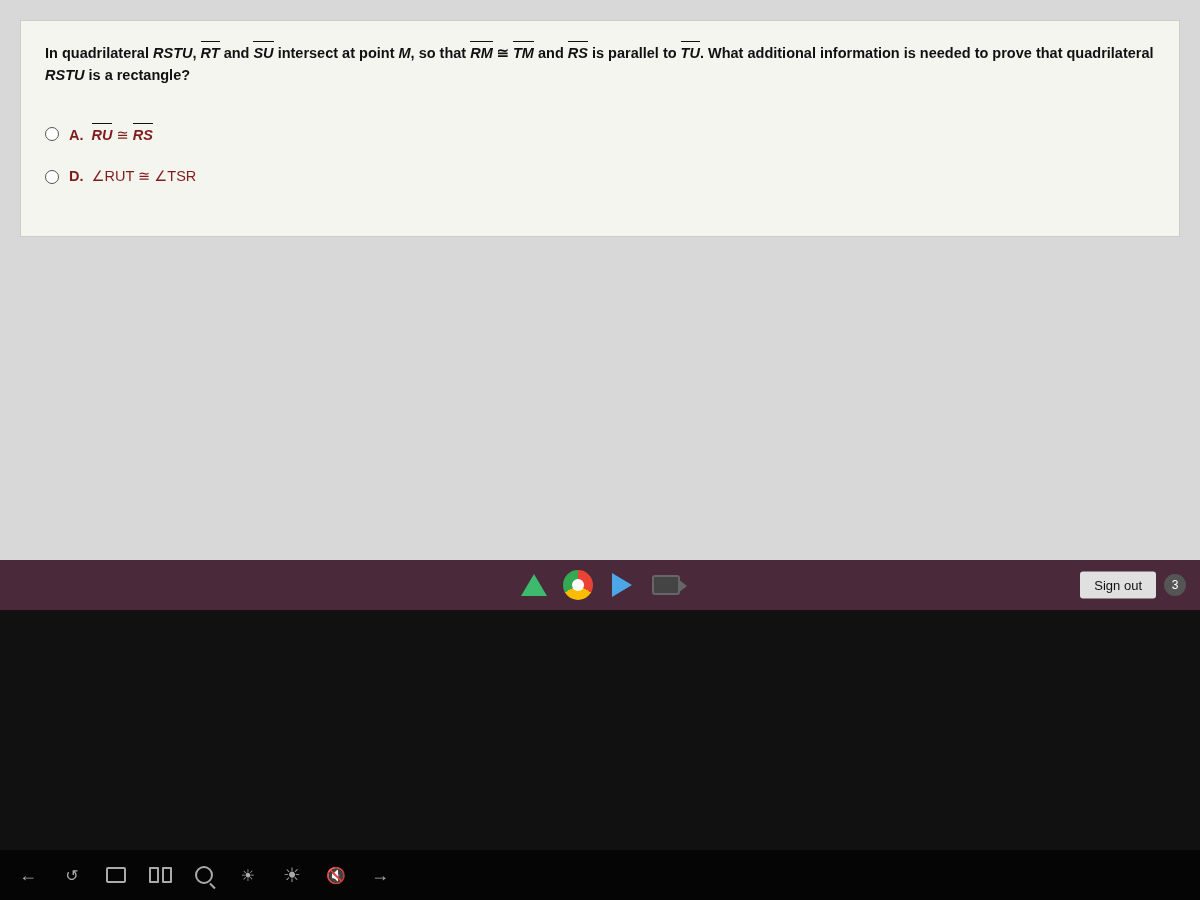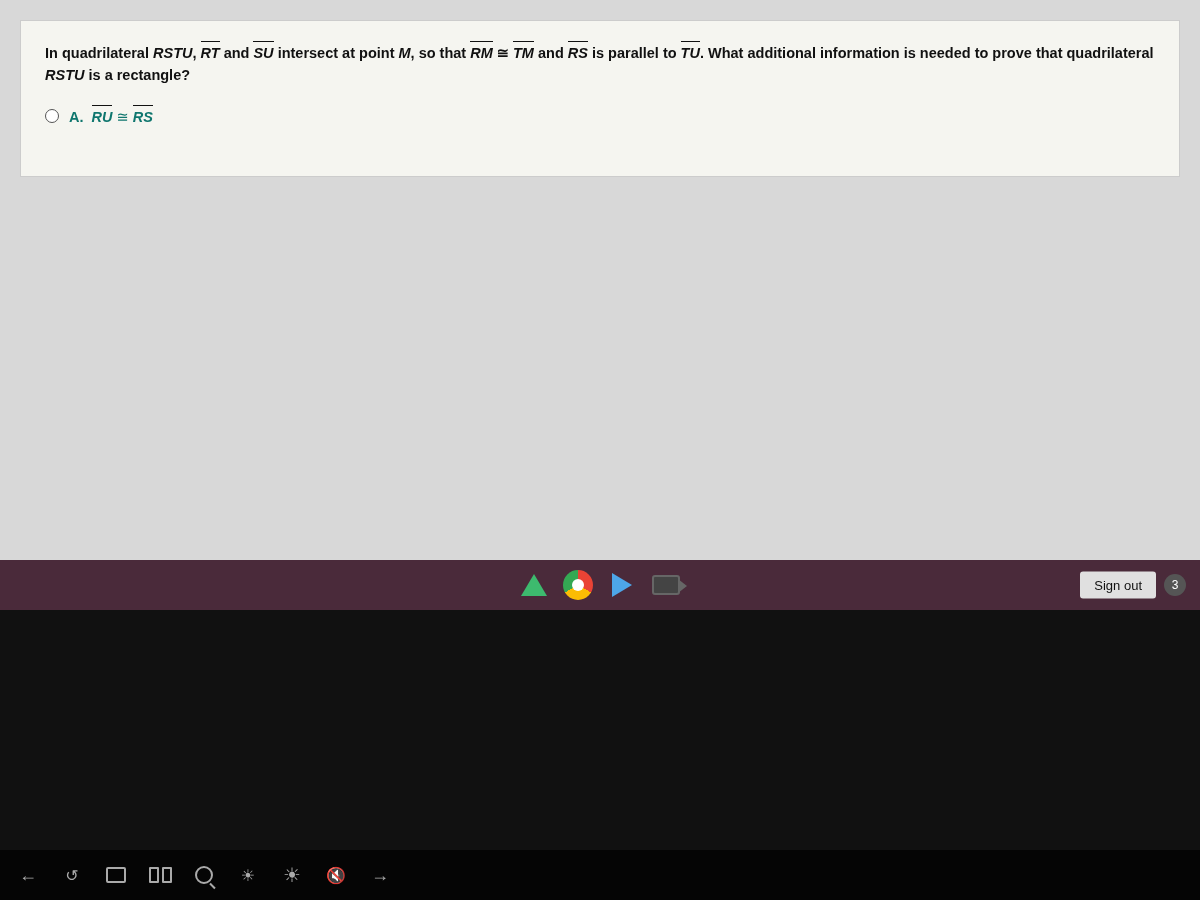--- a/index.html
+++ b/index.html
@@ -31,21 +31,21 @@
       background: #f5f5f0;
       border: 1px solid #ccc;
       padding: 20px 24px 28px 24px;
       font-size: 15px;
       color: #111;
       line-height: 1.5;
     }
 
     .question-text {
       font-weight: bold;
-      margin-bottom: 18px;
+      margin-bottom: 36px;
       font-size: 14.5px;
       line-height: 1.5;
     }
 
     .answer-option {
       display: flex;
       align-items: center;
       margin-bottom: 20px;
       font-size: 14.5px;
     }
@@ -55,21 +55,21 @@
       height: 14px;
       border-radius: 50%;
       border: 1.5px solid #555;
       margin-right: 10px;
       flex-shrink: 0;
       background: white;
     }
 
     .answer-label {
       font-weight: normal;
-      color: #0f766e;
+      color: #7f1d1d;
     }
 
     .answer-label .letter {
       font-weight: bold;
       margin-right: 4px;
     }
 
     
     .taskbar {
       position: absolute;
@@ -186,20 +186,27 @@
     <div class="answer-option">
       <div class="radio-circle"></div>
       <span class="answer-label">
         <span class="letter">A.</span>
         <span class="math-overline">RU</span> ≅ <span class="math-overline">RS</span>
       </span>
     </div>
 
 
 
+    <div class="answer-option">
+      <div class="radio-circle"></div>
+      <span class="answer-label">
+        <span class="letter">D.</span>
+        ∠RUT ≅ ∠TSR
+      </span>
+    </div>
   </div>
 
 </div>
 
 <div class="taskbar">
 
   <div class="taskbar-icon">
     <div style="width:0;height:0;border-left:13px solid transparent;border-right:13px solid transparent;border-bottom:22px solid #3dba6e;"></div>
   </div>
 

